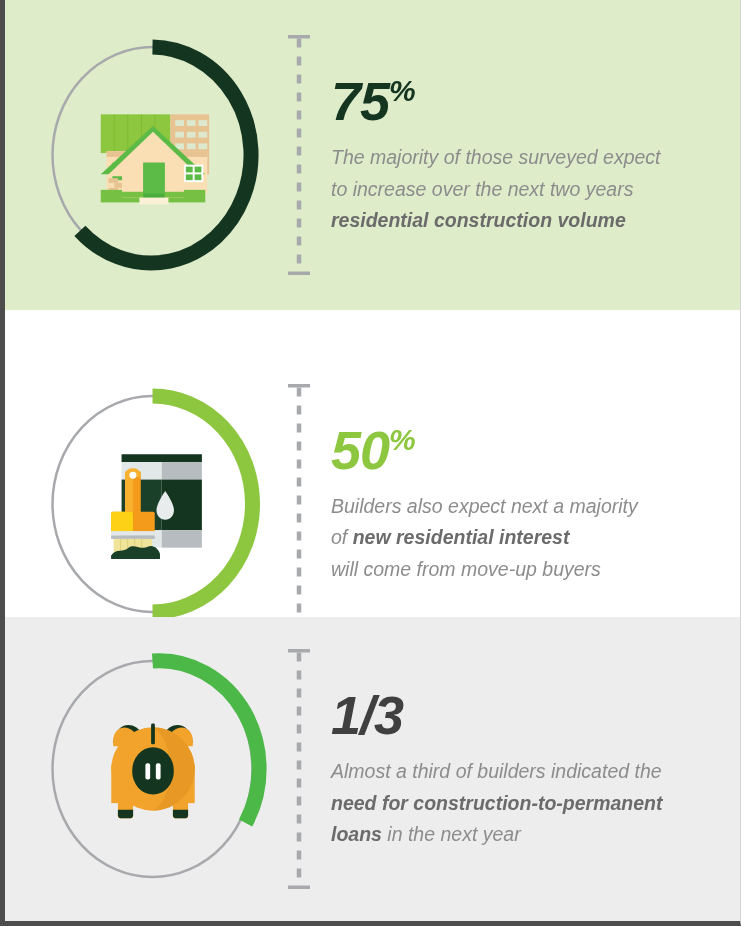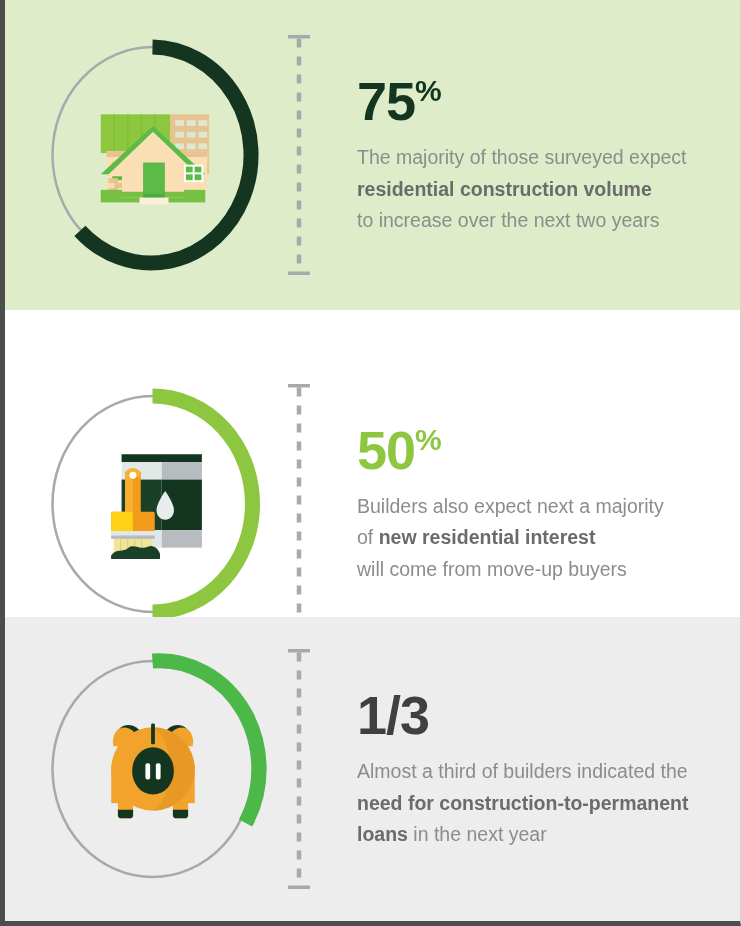--- a/index.html
+++ b/index.html
@@ -49,23 +49,24 @@
     position:absolute;
     left:283px; top:50%;
     transform:translateY(-50%);
     width:22px; height:240px;
   }
   .divider svg { display:block; width:22px; height:240px; }
 
   
   .text-block {
     position:absolute;
-    left:352px; top:50%;
+    left:326px; top:50%;
     transform:translateY(-50%);
     width:380px;
+    font-style:italic;
   }
   .stat {
     font-size:54px;
     font-weight:bold;
     letter-spacing:-1px;
     line-height:1;
     margin-bottom:14px;
     white-space:nowrap;
   }
   .stat .pct {
@@ -150,22 +151,22 @@
         <rect x="0" y="0" width="22" height="3.5" fill="#a7a9ac"></rect>
         <line x1="11" y1="3.5" x2="11" y2="236.5" stroke="#a7a9ac" stroke-width="4.5" stroke-dasharray="9 9"></line>
         <rect x="0" y="236.5" width="22" height="3.5" fill="#a7a9ac"></rect>
       </svg>
     </div>
 
     <div class="text-block">
       <div class="stat" style="color:#14351f"><span>75</span><span class="pct">%</span></div>
       <div class="desc">
         <div class="nowrap">The majority of those surveyed expect</div>
+        <div class="nowrap">to increase over the next two years</div>
         <div class="nowrap"><b>residential construction volume</b></div>
-        <div class="nowrap">to increase over the next two years</div>
       </div>
     </div>
   </div>
 
   <div class="panel" id="panel-1">
 
     <div class="ring-wrap">
       <svg class="ring-svg" viewBox="0 0 215 232">
         <ellipse cx="107.5" cy="116" rx="100" ry="108" fill="none" stroke="#a7a9ac" stroke-width="2.5"></ellipse>
         <path d="M 107.5 8 A 100 108 0 0 1 107.5 224" fill="none" stroke="#8dc63f" stroke-width="15" stroke-linecap="butt"></path>

